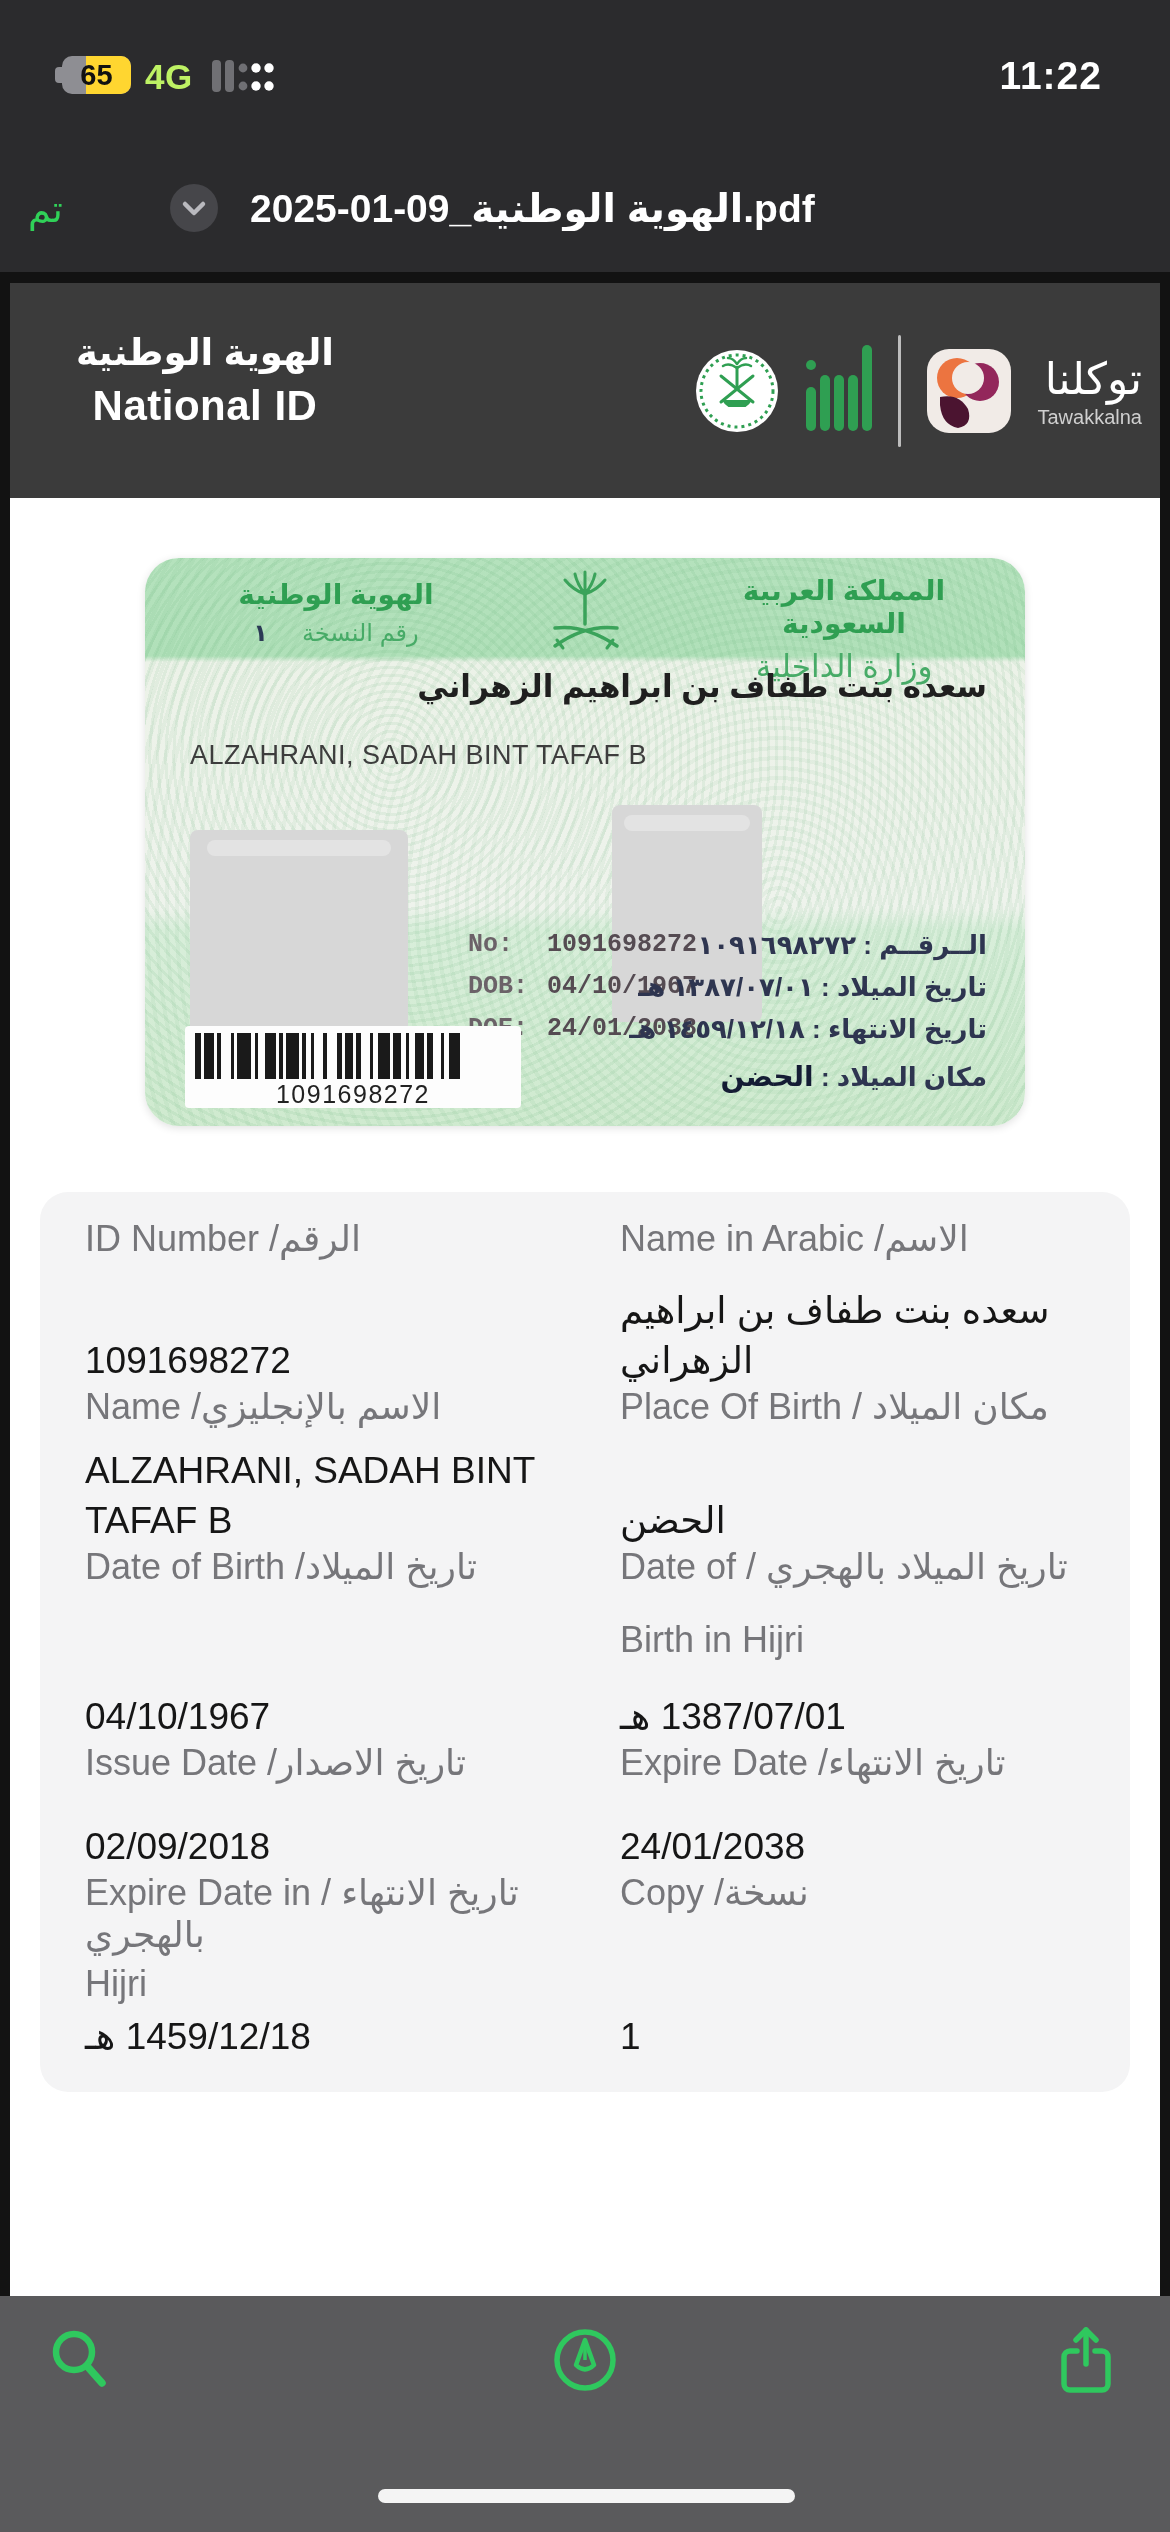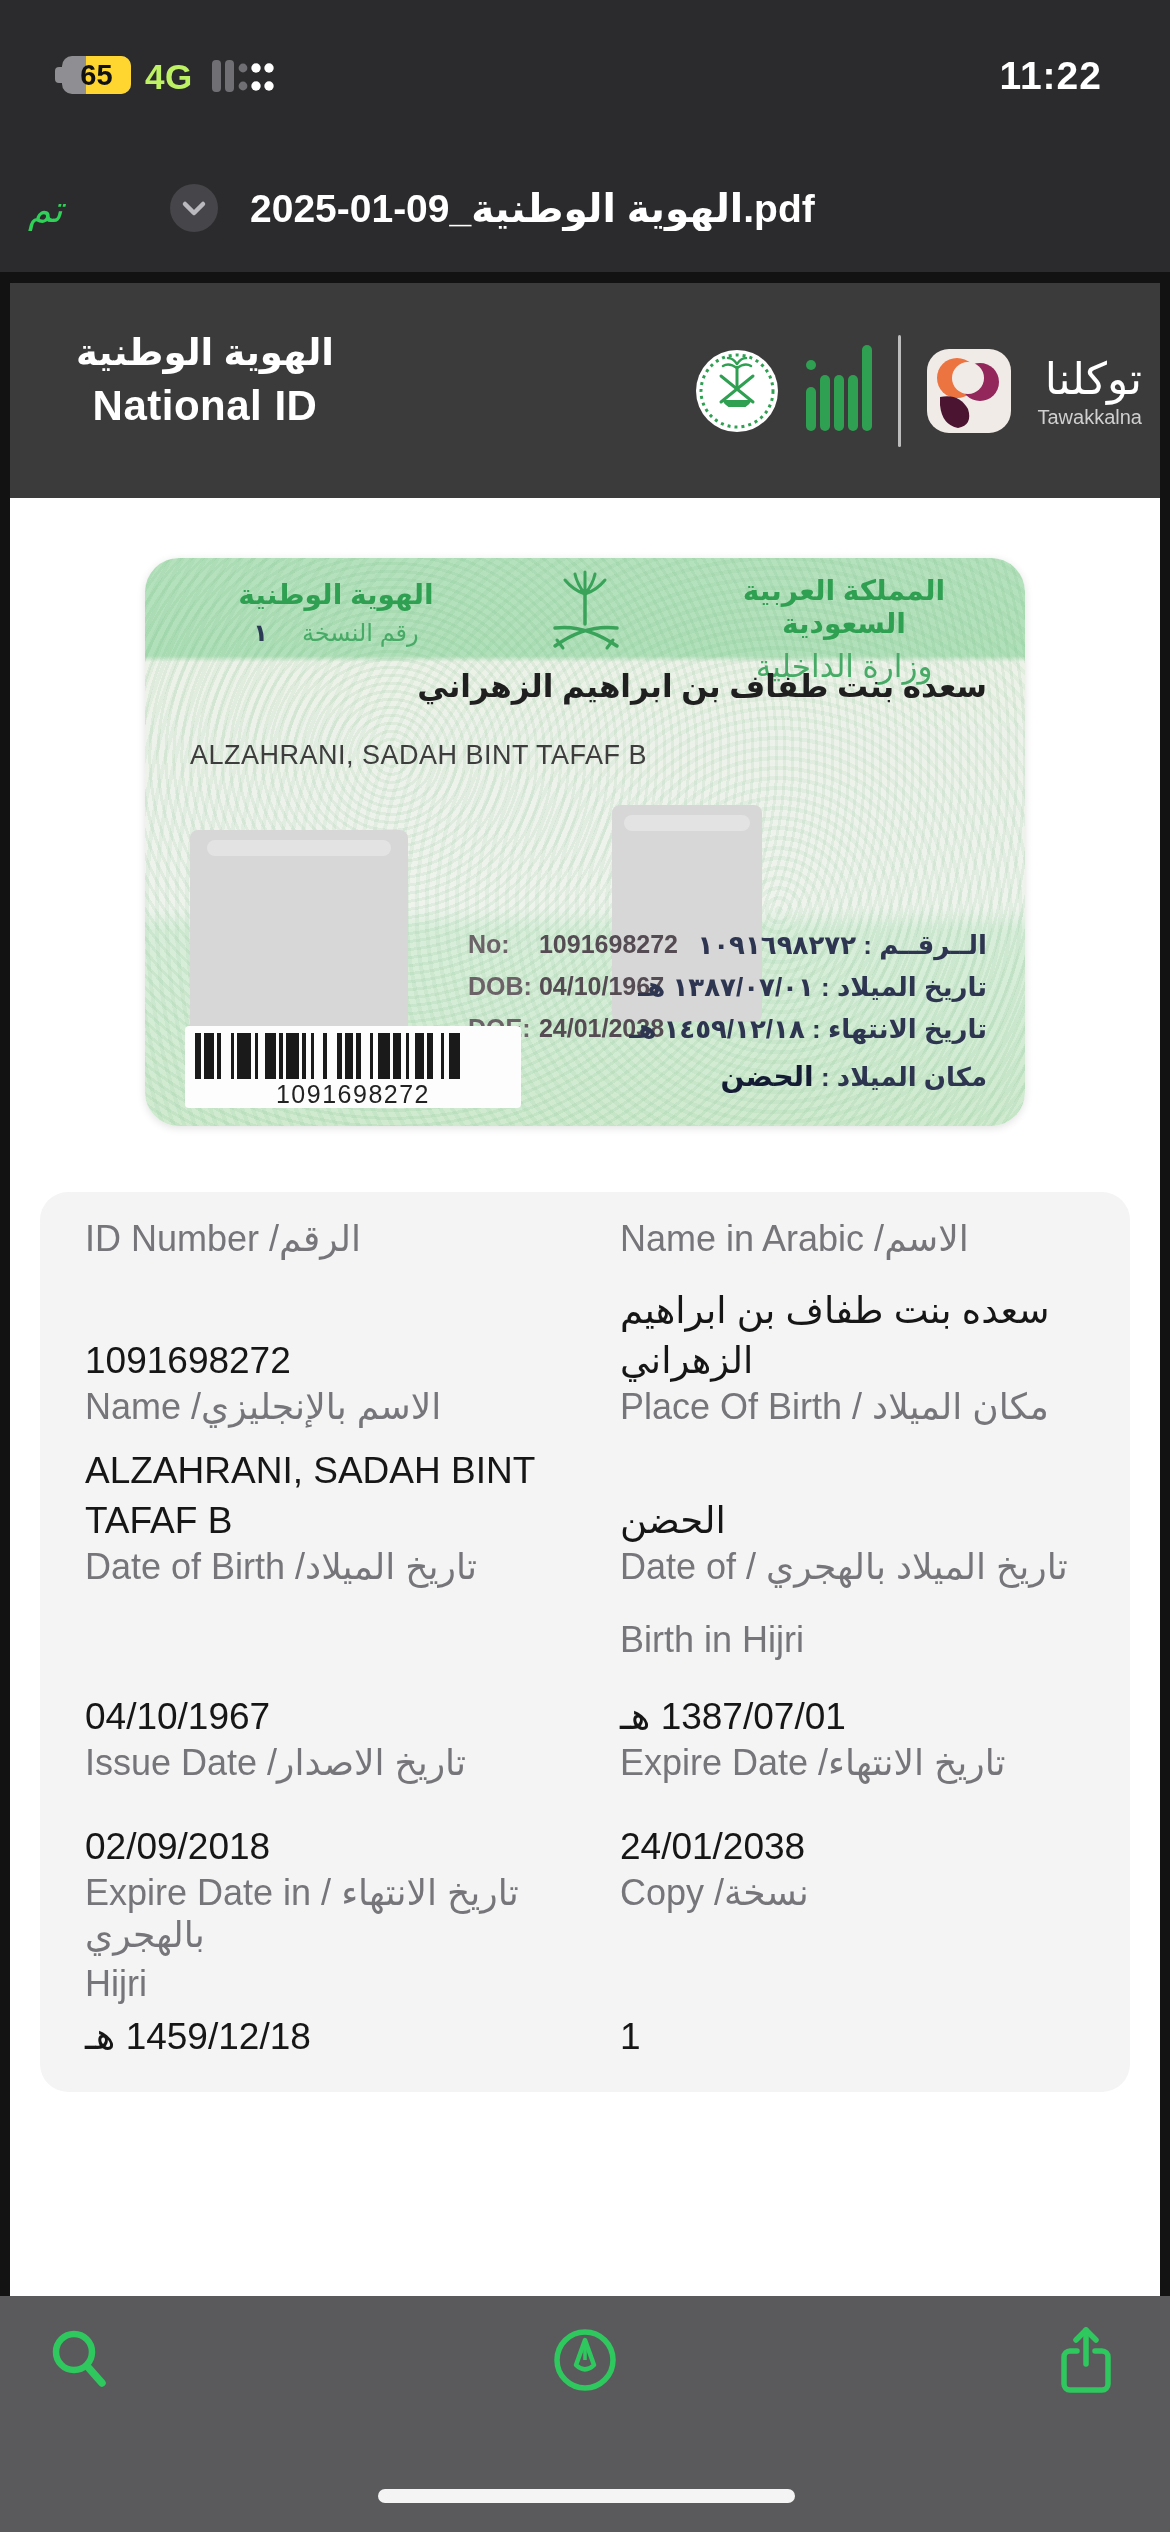--- a/index.html
+++ b/index.html
@@ -12,21 +12,21 @@
   
   .topbar { position:absolute; top:0; left:0; width:1170px; height:272px; background:#2b2b2d; z-index:5; }
   .battery { position:absolute; left:55px; top:56px; width:76px; height:38px; }
   .battery .nub { position:absolute; left:0; top:11px; width:7px; height:16px; background:#8e8e93; border-radius:4px 0 0 4px; }
   .battery .body { position:absolute; left:7px; top:0; width:69px; height:38px; border-radius:10px; overflow:hidden; background:#8e8e93; }
   .battery .fill { position:absolute; right:0; top:0; width:65%; height:100%; background:#ffd630; }
   .battery .pct { position:absolute; left:7px; top:0; width:69px; height:38px; text-align:center; line-height:38px; font-size:29px; font-weight:bold; color:#111; }
   .net { position:absolute; left:145px; top:57px; font-size:35px; font-weight:600; color:#bef264; letter-spacing:.5px; }
   .sig { position:absolute; left:212px; top:55px; }
   .time { position:absolute; right:68px; top:54px; font-size:39px; font-weight:bold; color:#fff; letter-spacing:1px; }
-  .done { position:absolute; left:28px; top:188px; font-size:37px; color:#30d158;font-style:italic; }
+  .done { position:absolute; left:28px; top:188px; font-size:37px; color:#30d158; }
   .chev-btn { position:absolute; left:170px; top:184px; width:48px; height:48px; border-radius:50%; background:#46464a; }
   .doc-title { position:absolute; left:250px; top:186px; width:760px; font-size:39px; font-weight:bold; color:#fff; white-space:nowrap; overflow:hidden; direction:ltr; }
   
   .viewer { position:absolute; top:272px; left:0; width:1170px; height:1648px; background:#121212; }
   .page { position:absolute; left:10px; top:11px; width:1150px; height:2013px; background:#ffffff; }
   .pdf-head { position:absolute; left:0; top:0; width:1150px; height:215px; background:#3b3b3b; }
   .pdf-head .tblock { position:absolute; left:30px; top:48px; width:330px; text-align:center; color:#fff; }
   .pdf-head .t-ar { font-size:37px; font-weight:600; direction:rtl; }
   .pdf-head .t-en { font-size:42px; font-weight:bold; margin-top:8px; letter-spacing:.5px; }
   .logos { position:absolute; right:18px; top:0; height:215px; display:flex; align-items:center; gap:26px; }
@@ -53,21 +53,21 @@
   .c1 { font-size:28px; font-weight:bold; color:#2f9f52; }
   .c2 { font-size:24px; color:#47ab67; margin-top:8px; display:flex; flex-direction:row; justify-content:center; gap:34px; direction:rtl; }
   .c2 .copy-num { color:#2b3a55; font-weight:bold; }
   .palm-wrap { position:absolute; left:50%; top:8px; transform:translateX(-50%); }
   .name-ar { position:absolute; right:38px; top:110px; font-size:31px; font-weight:bold; color:#1f1f1f; direction:rtl; }
   .name-en { position:absolute; left:45px; top:182px; font-size:27px; color:#3d3d3d; letter-spacing:.5px; }
   .photo { position:absolute; background:#d7d7d7; border-radius:8px; }
   .photo::after { content:""; position:absolute; left:8%; top:10px; width:84%; height:16px; border-radius:8px; background:#e3e3e3; }
   .photo.pl { left:45px; top:272px; width:218px; height:232px; }
   .photo.pr { left:467px; top:247px; width:150px; height:217px; }
-  .lat-rows { position:absolute; left:323px; top:372px; }
+  .lat-rows { position:absolute; left:323px; top:372px;font-family:Liberation Mono, monospace; }
   .lat-row { height:42px; font-size:25px; font-weight:bold; color:#554b52; white-space:nowrap; }
   .lat-row .ll { display:inline-block; min-width:64px; color:#6b6268; }
   .ar-rows { position:absolute; right:38px; top:372px; text-align:right; direction:rtl; }
   .ar-row { height:42px; font-size:26px; font-weight:bold; color:#2e3550; white-space:nowrap; }
   .pob-row { position:absolute; right:38px; top:502px; direction:rtl; font-size:26px; font-weight:bold; color:#2e3550; }
   .pob-row .pv { color:#141c34; font-size:28px; }
   .bc-box { position:absolute; left:40px; top:468px; width:336px; height:82px; background:#fdfdfd; border-radius:4px; padding:7px 10px 0 10px; z-index:3; }
   .bc-bars { height:46px; display:flex; align-items:stretch; }
   .bc-bars i { display:block; height:100%; }
   .bc-num { text-align:center; font-size:25px; color:#222; letter-spacing:1.5px; margin-top:1px; font-family:"Liberation Sans","DejaVu Sans",sans-serif; }

